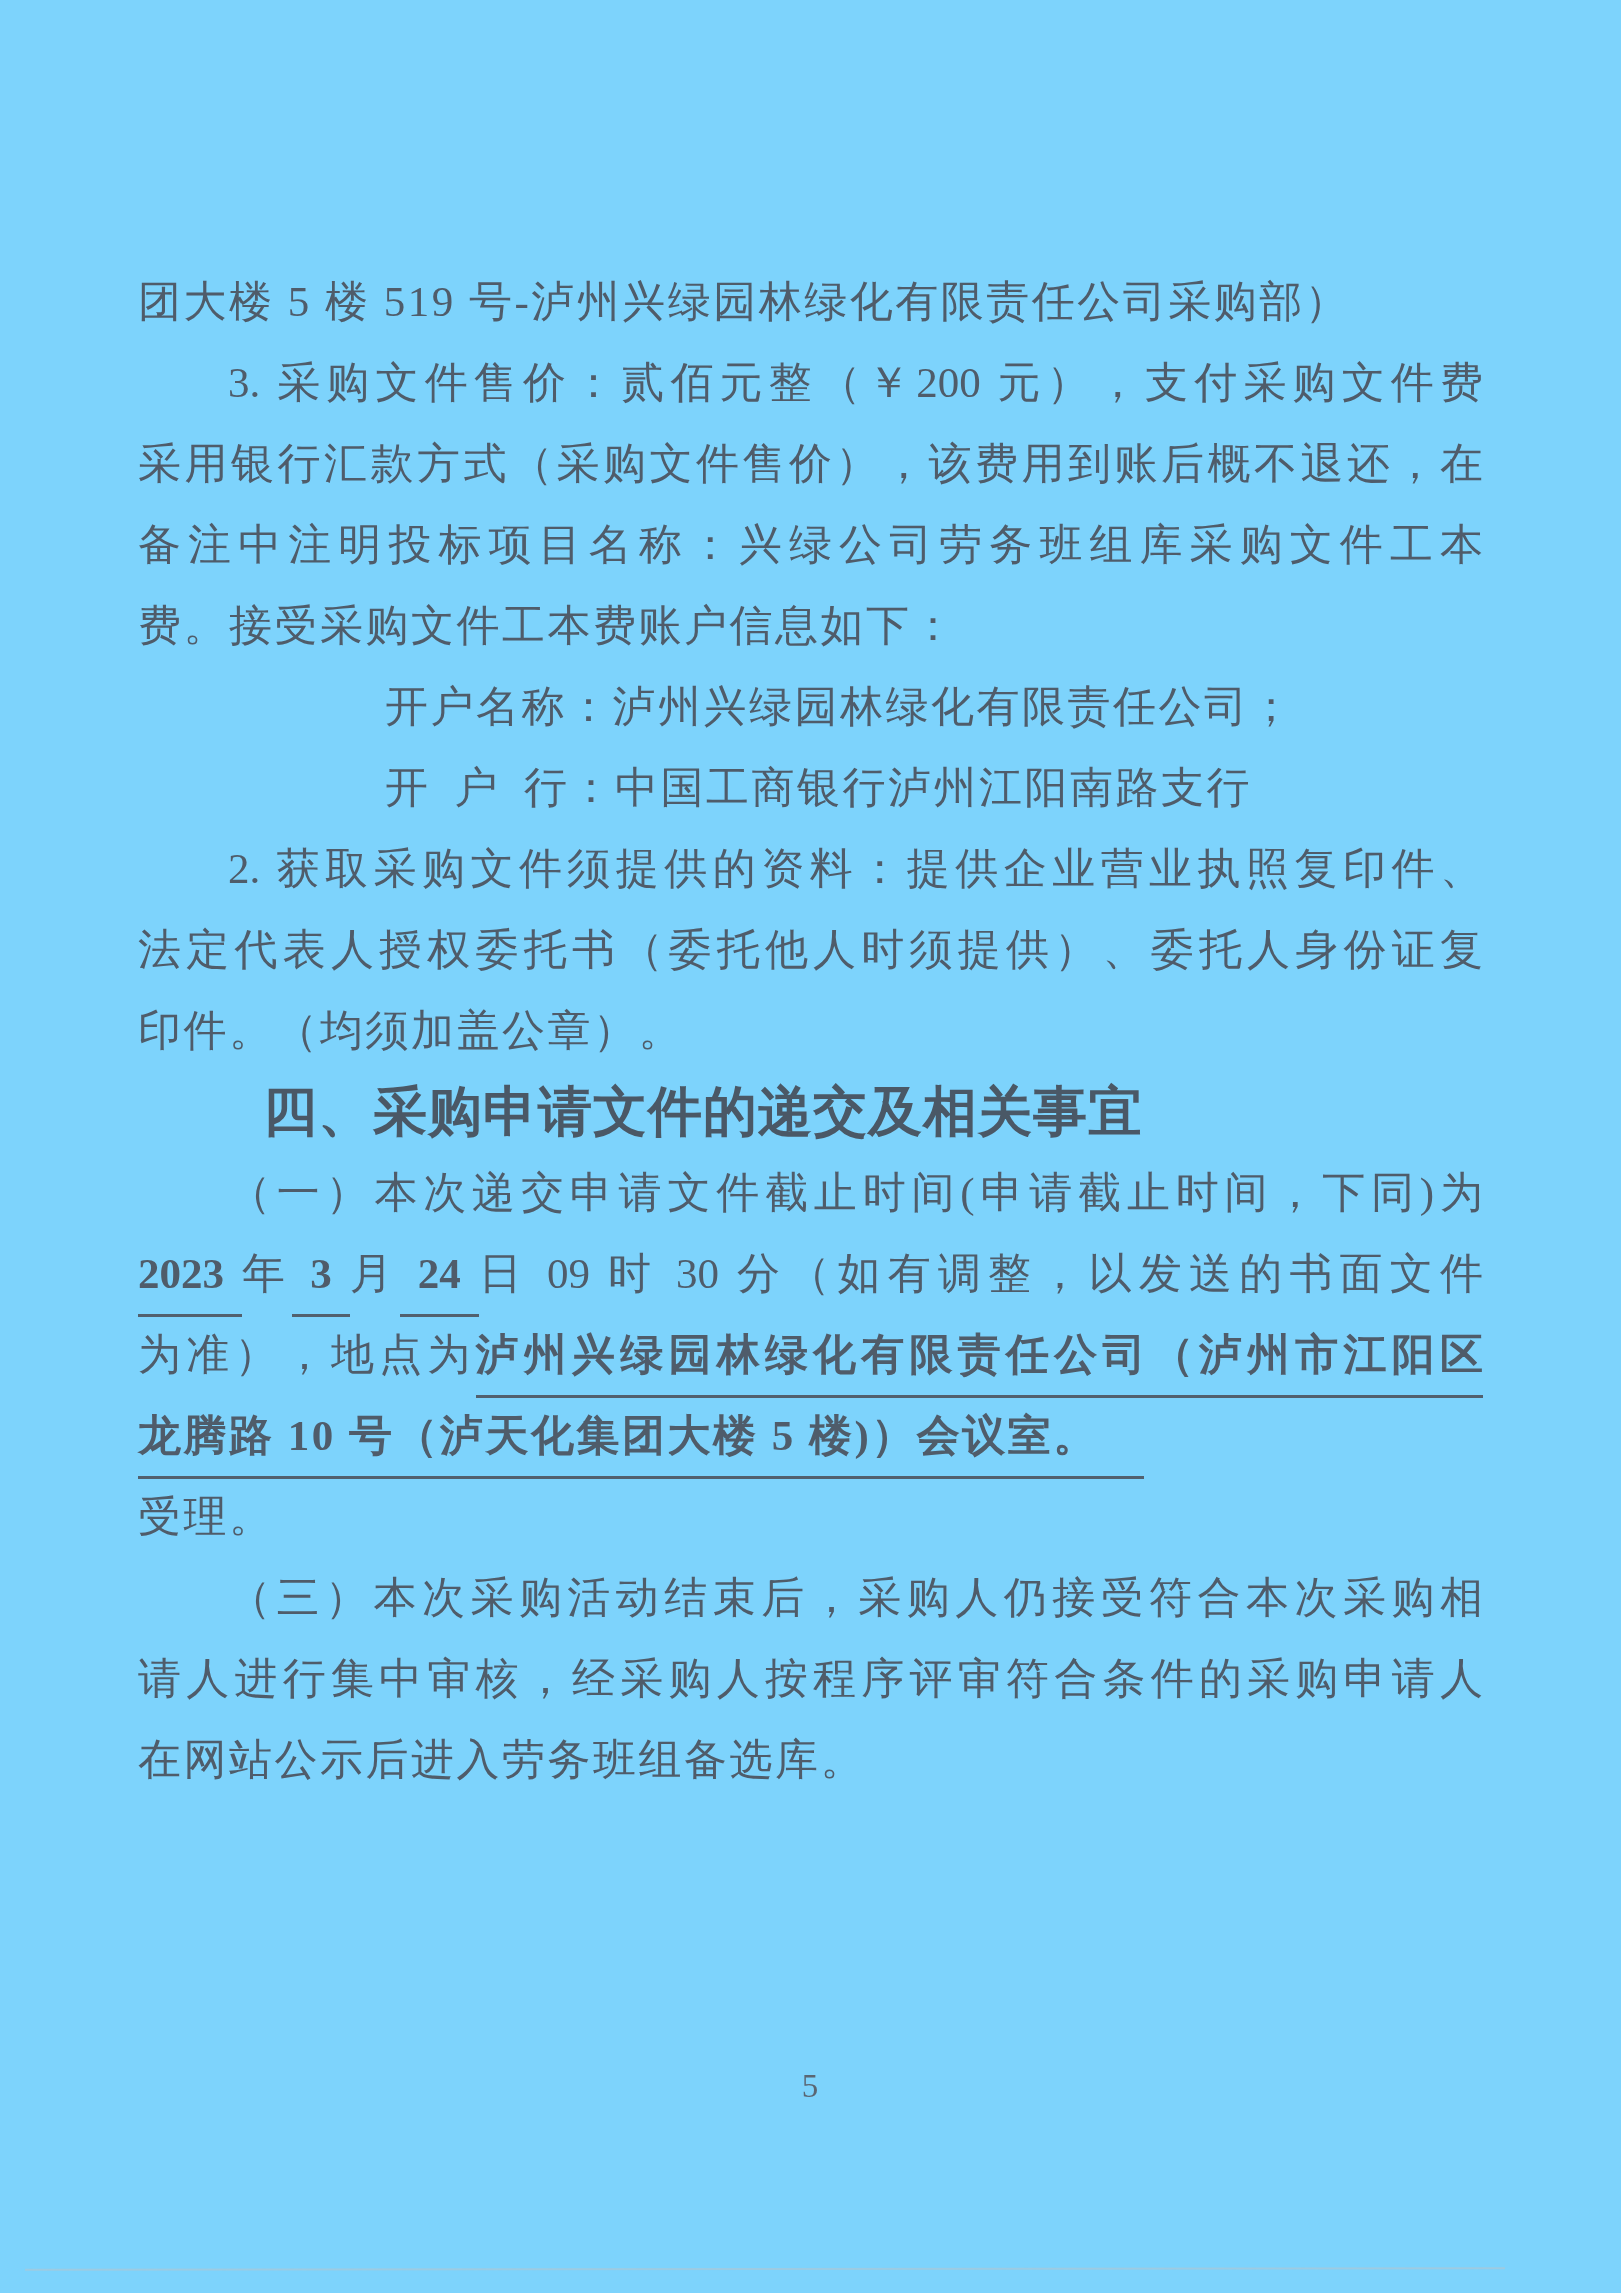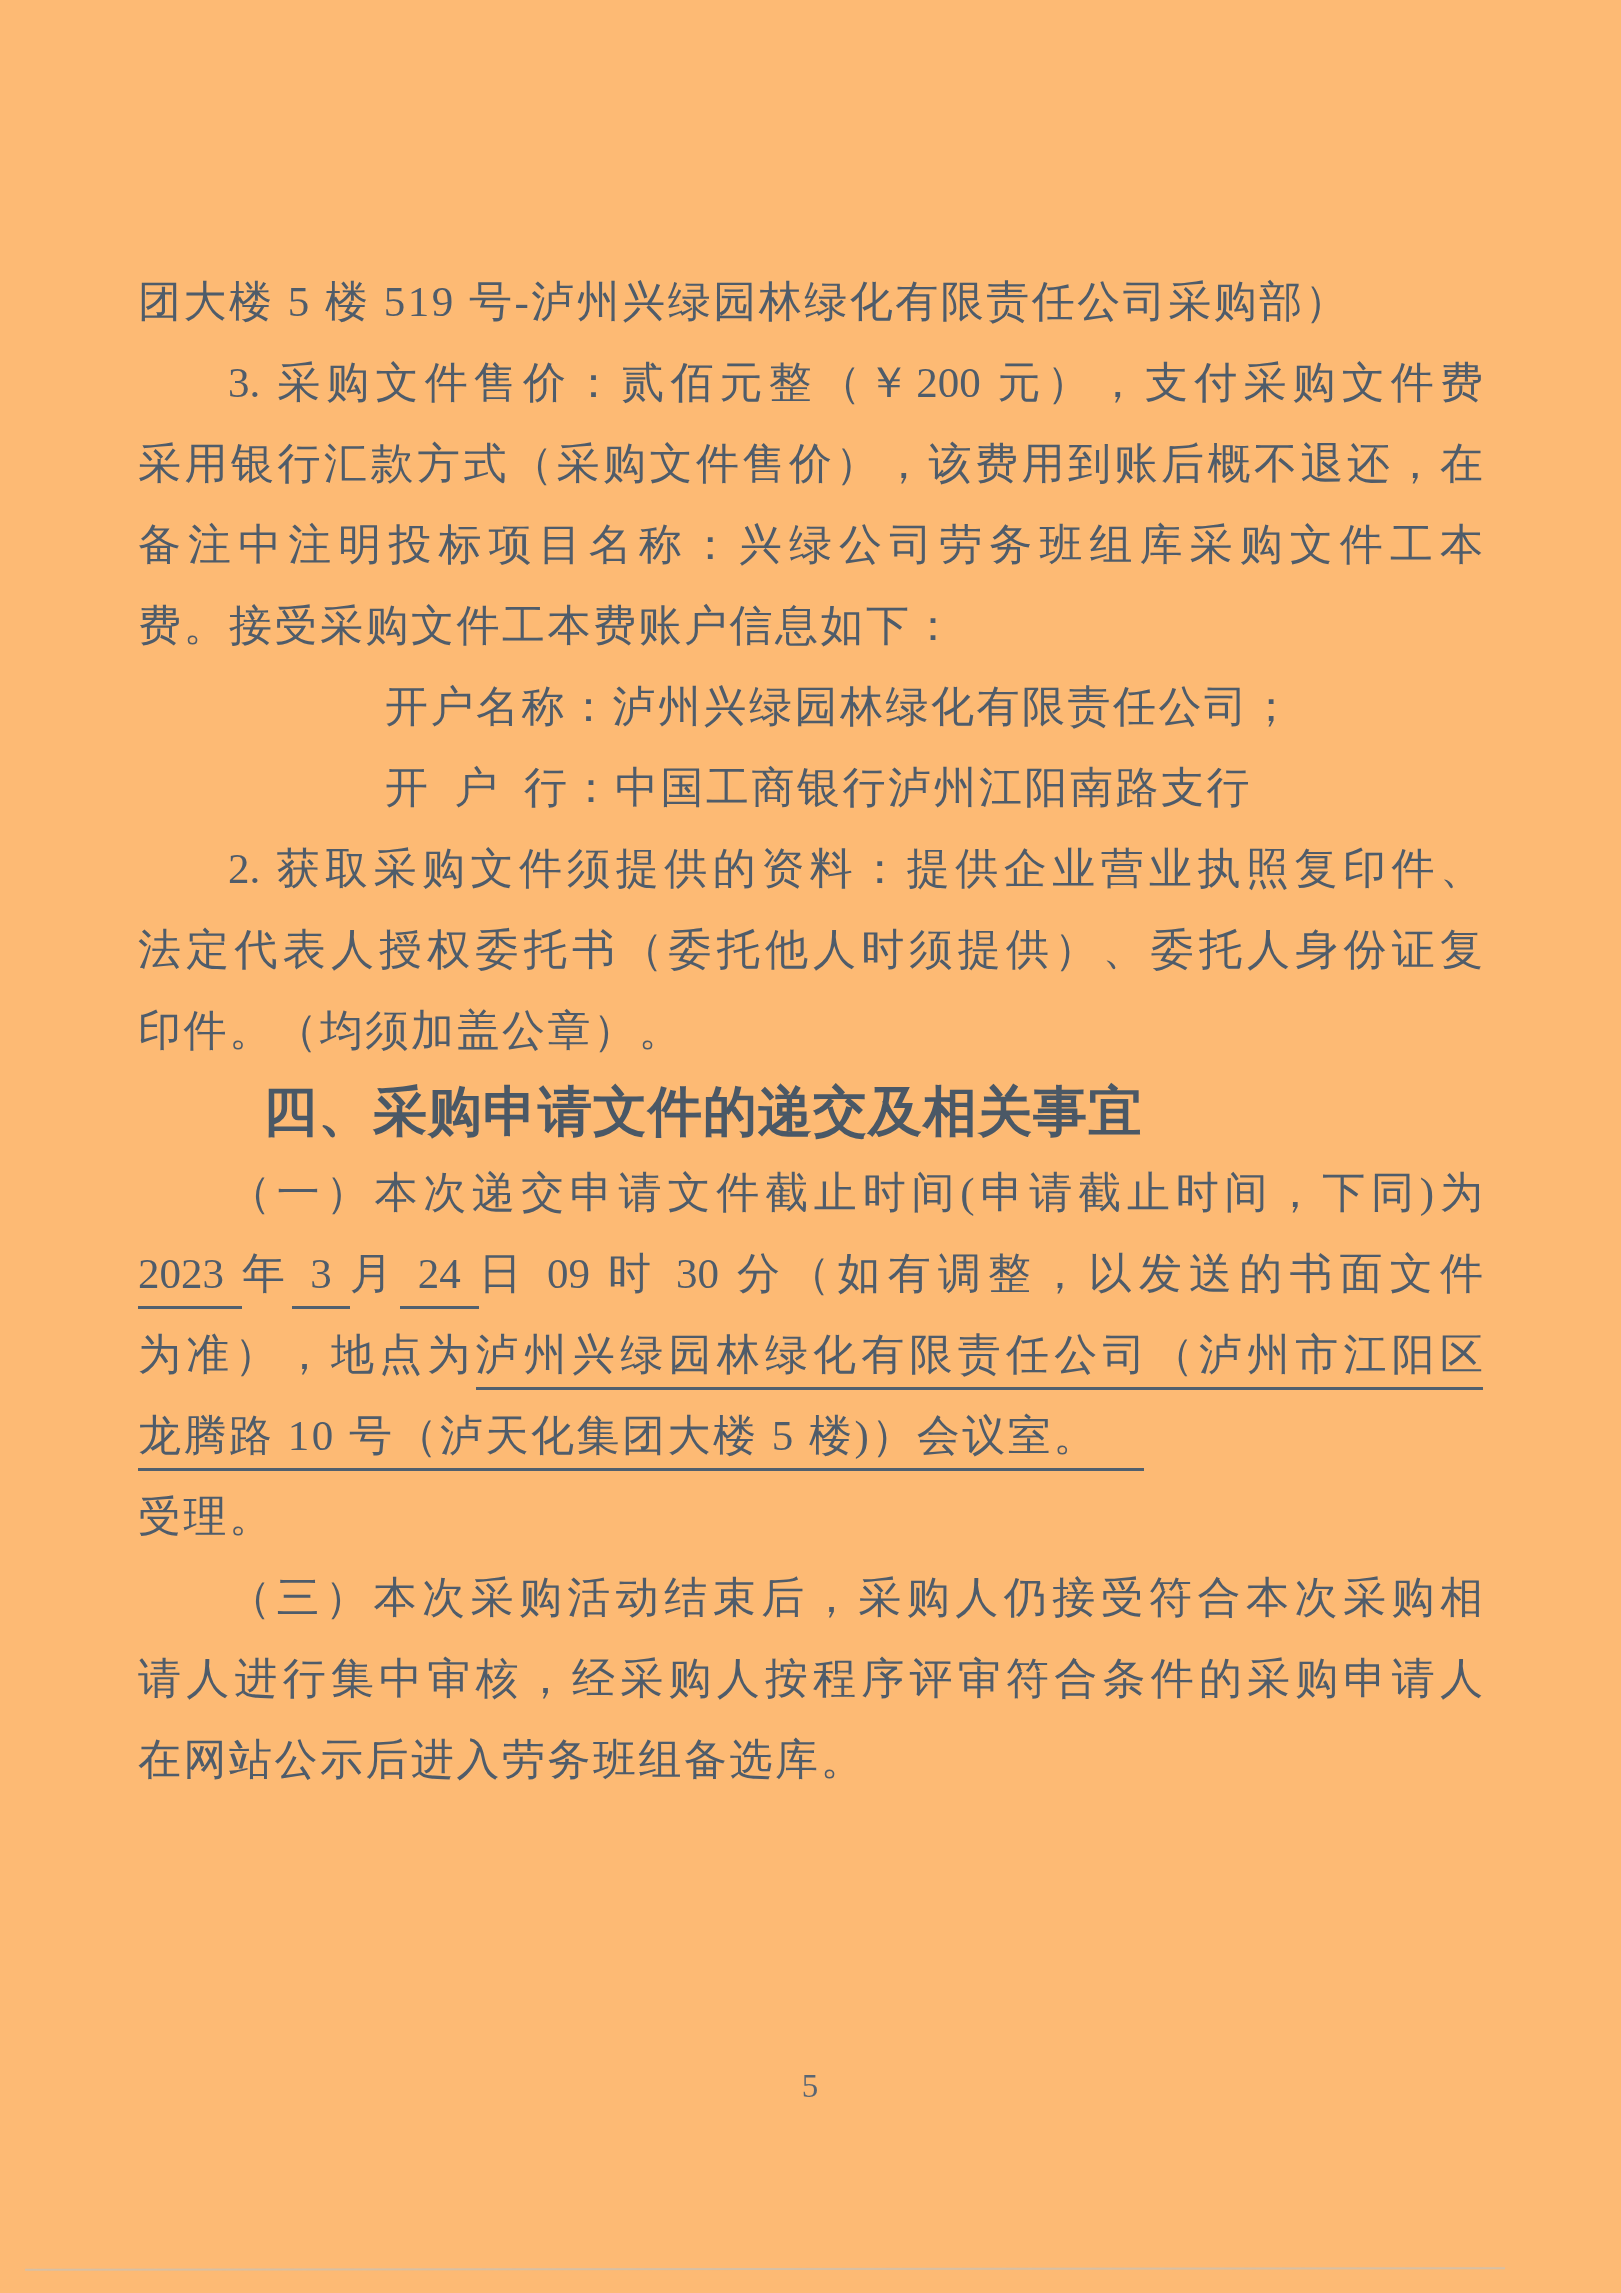--- a/index.html
+++ b/index.html
@@ -1,20 +1,20 @@
 <!DOCTYPE html>
 <html><head>
 <meta charset="utf-8">
 <style>
   html,body { margin:0; padding:0; background:#e9e9e9; }
   .page {
     position:relative;
     width:1621px; height:2294px;
     margin:0 auto;
-    background:#fdba74;
+    background:#7dd3fc;
     font-family:"Liberation Serif","DejaVu Serif",serif;
     color:#4f5c6a;
     overflow:hidden;
   }
   .content {
     position:absolute;
     left:138px; top:261px;
     width:1345px;
   }
   .line {
@@ -36,21 +36,22 @@
   .ind-head { padding-left:125px; }
   .heading {
     font-family:"Liberation Sans","DejaVu Sans",sans-serif;
     font-weight:bold;
     font-size:54px;
     color:#4a5866;
     letter-spacing:1px;
   }
   .u {
     border-bottom:3.9px solid #51606e;
-    padding-bottom:9px;
+    padding-bottom:17px;
+    font-weight:bold;
   }
   .page-number {
     position:absolute;
     left:0; top:2068px;
     width:100%;
     text-align:center;
     font-size:33px;
     color:#5a6673;
     letter-spacing:1px;
   }

